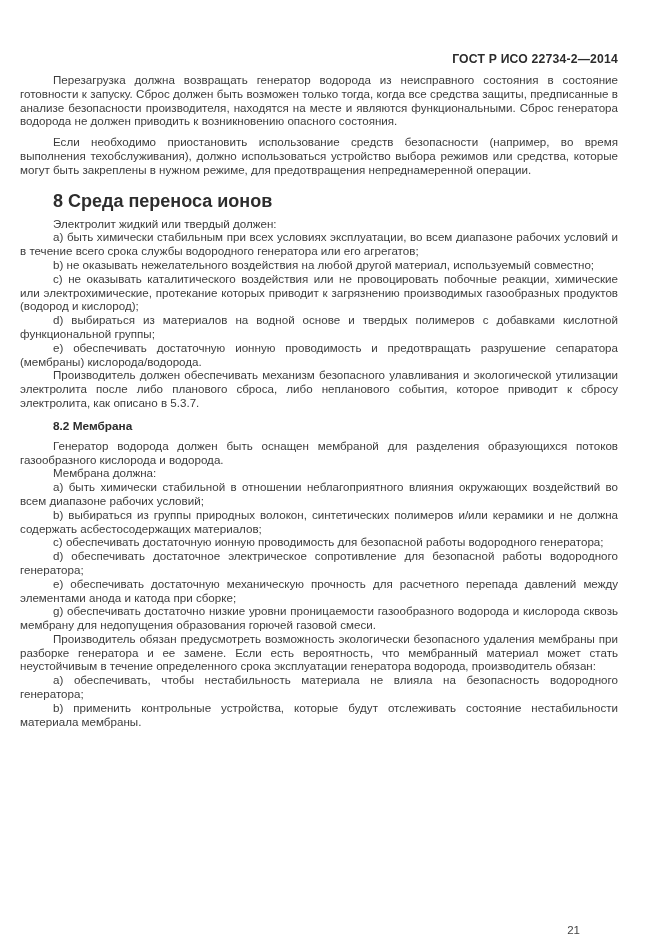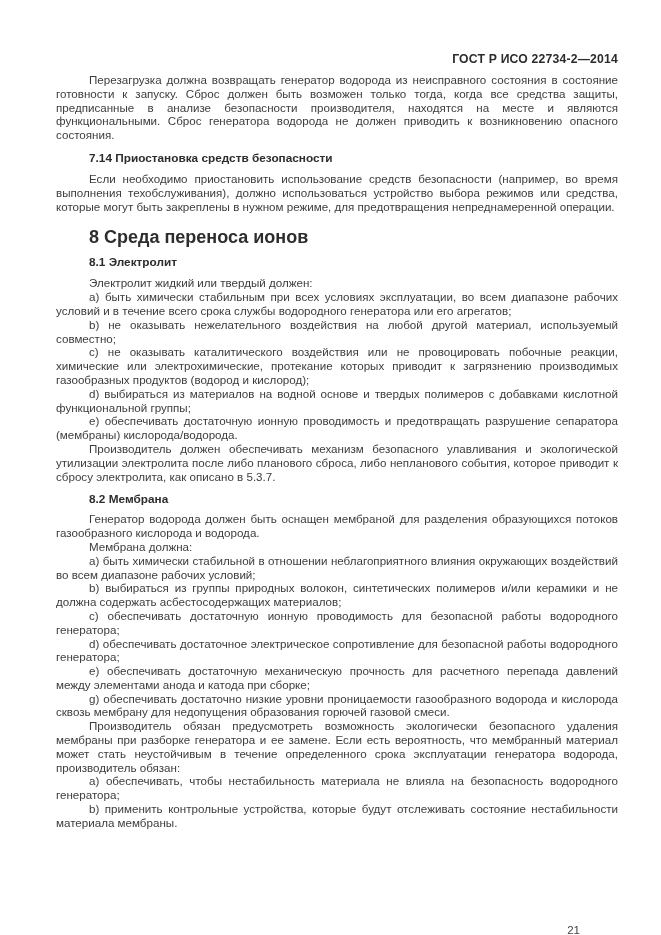--- a/index.html
+++ b/index.html
@@ -6,21 +6,21 @@
     margin: 0;
     padding: 0;
     background: #ffffff;
   }
   .page {
     position: relative;
     width: 661px;
     height: 935px;
     background: #ffffff;
     box-sizing: border-box;
-    padding: 52px 43px 0 56px;
+    padding: 52px 43px 0 20px;
     font-family: "Liberation Sans", sans-serif;
     color: #3c3c3c;
     overflow: hidden;
   }
   .doc-header {
     text-align: right;
     font-weight: bold;
     font-size: 12.2px;
     line-height: 14px;
     color: #2b2b2b;
@@ -64,27 +64,25 @@
 </head>
 <body>
 
 <div class="page">
 
   <div class="doc-header">ГОСТ Р ИСО 22734-2—2014</div>
 
   <div class="gap-7"></div>
   <p class="p">Перезагрузка должна возвращать генератор водорода из неисправного состояния в состояние готовности к запуску. Сброс должен быть возможен только тогда, когда все средства защиты, предписанные в анализе безопасности производителя, находятся на месте и являются функциональными. Сброс генератора водорода не должен приводить к возникновению опасного состояния.</p>
 
-  <h3 class="h-sub after-p">7.14 Приостановка средств безопасности</h3>
   <div class="gap-7"></div>
   <p class="p">Если необходимо приостановить использование средств безопасности (например, во время выполнения техобслуживания), должно использоваться устройство выбора режимов или средства, которые могут быть закреплены в нужном режиме, для предотвращения непреднамеренной операции.</p>
 
   <h2 class="h-chapter">8 Среда переноса ионов</h2>
 
-  <h3 class="h-sub after-p">8.1 Электролит</h3>
   <div class="gap-7"></div>
   <p class="p">Электролит жидкий или твердый должен:</p>
   <p class="p">a) быть химически стабильным при всех условиях эксплуатации, во всем диапазоне рабочих условий и в течение всего срока службы водородного генератора или его агрегатов;</p>
   <p class="p">b) не оказывать нежелательного воздействия на любой другой материал, используемый совместно;</p>
   <p class="p">c) не оказывать каталитического воздействия или не провоцировать побочные реакции, химические или электрохимические, протекание которых приводит к загрязнению производимых газообразных продуктов (водород и кислород);</p>
   <p class="p">d) выбираться из материалов на водной основе и твердых полимеров с добавками кислотной функциональной группы;</p>
   <p class="p">e) обеспечивать достаточную ионную проводимость и предотвращать разрушение сепаратора (мембраны) кислорода/водорода.</p>
   <p class="p">Производитель должен обеспечивать механизм безопасного улавливания и экологической утилизации электролита после либо планового сброса, либо непланового события, которое приводит к сбросу электролита, как описано в 5.3.7.</p>
 
   <h3 class="h-sub after-p">8.2 Мембрана</h3>

